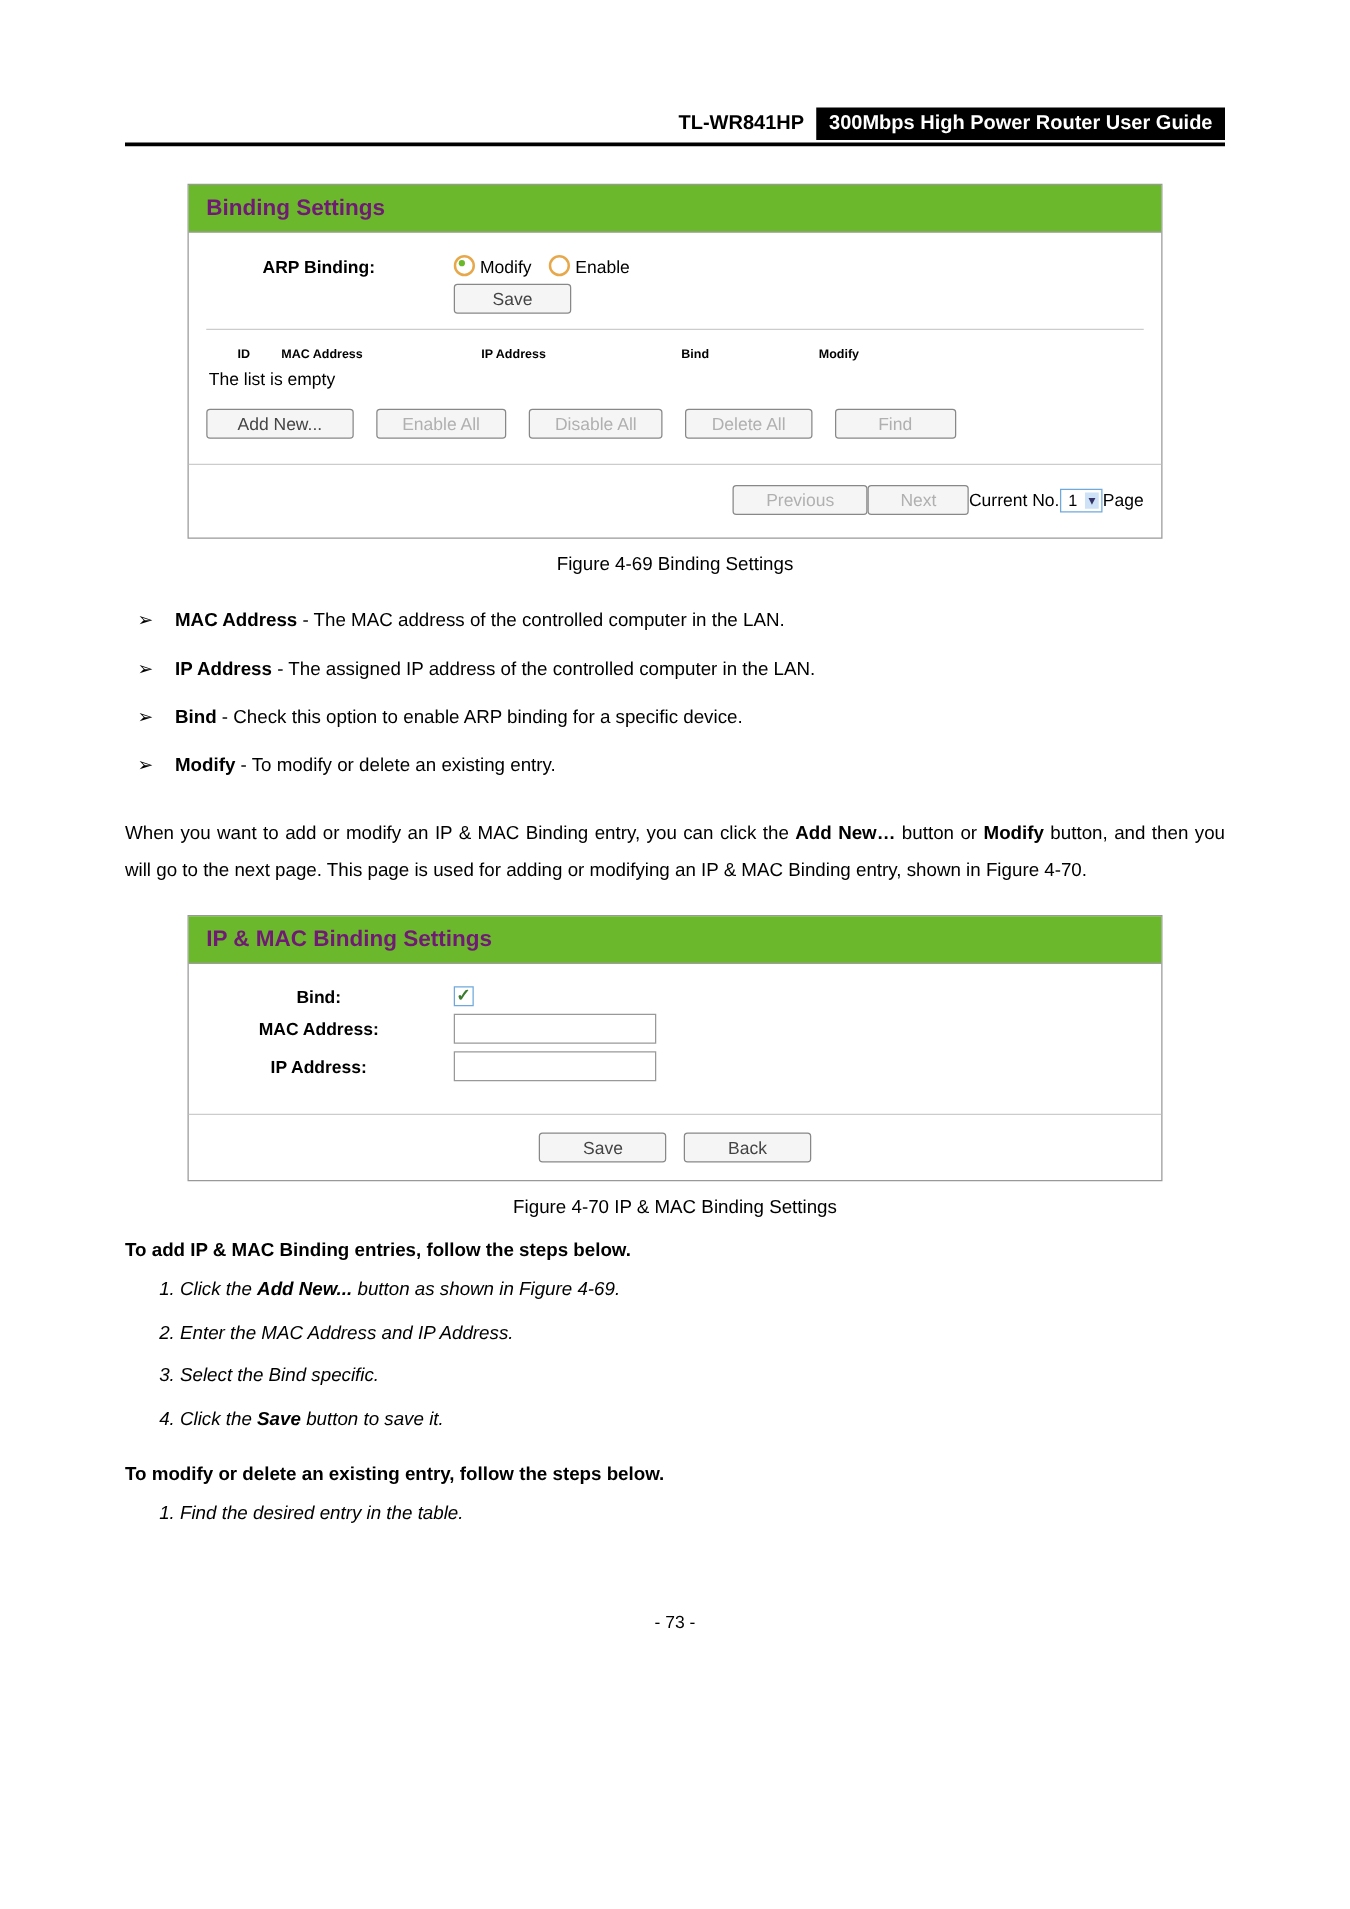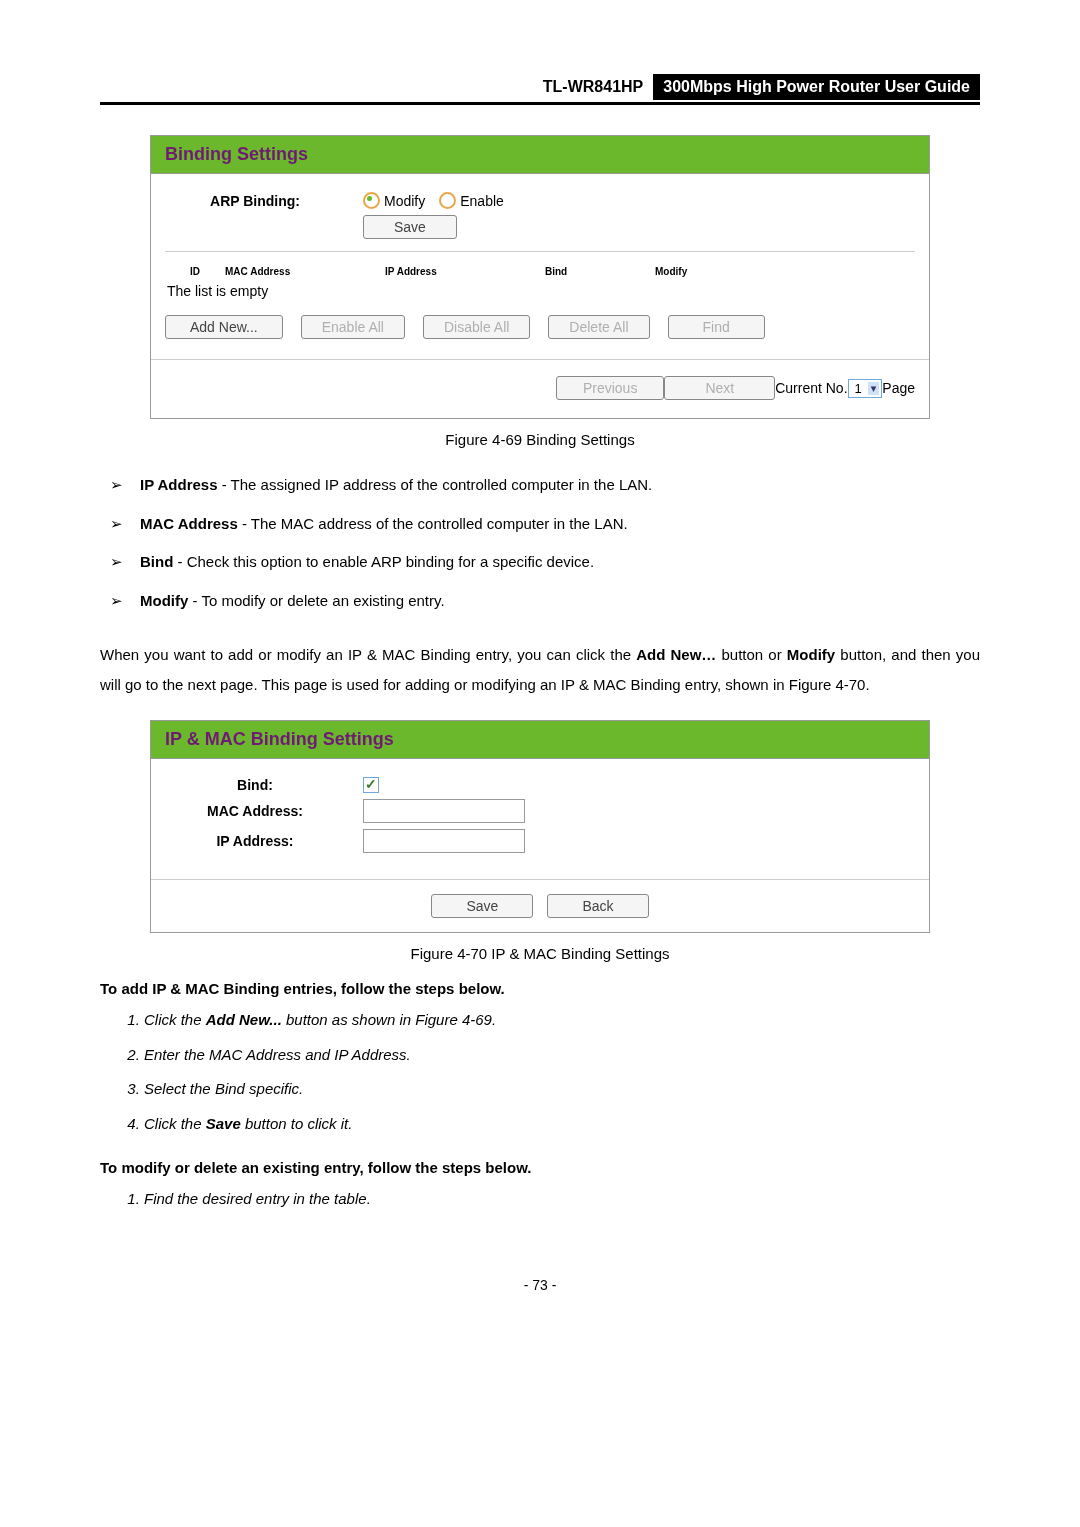--- a/index.html
+++ b/index.html
@@ -5,21 +5,21 @@
   body {
     margin: 0;
     padding: 0;
     background: #fff;
     font-family: Arial, sans-serif;
     font-size: 15px;
     color: #000;
   }
   .page {
     width: 1080px;
-    margin: 4px auto;
+    margin: 16px auto;
     padding: 70px 100px 40px 100px;
     box-sizing: border-box;
   }
   .header-bar {
     border-bottom: 3px solid #000;
     padding-bottom: 2px;
     margin-bottom: 30px;
     text-align: right;
   }
   .header-inner {
@@ -212,39 +212,39 @@
         <button class="btn" style="padding:3px 24px;">Add New...</button>
         <button class="btn btn-disabled">Enable All</button>
         <button class="btn btn-disabled">Disable All</button>
         <button class="btn btn-disabled">Delete All</button>
         <button class="btn btn-disabled" style="padding:3px 34px;">Find</button>
       </div>
     </div>
     <div class="panel-footer">
       <div class="footer-inner">
         <button class="btn btn-disabled" style="padding:3px 26px;">Previous</button>
-        <button class="btn btn-disabled" style="padding:3px 40px;">Next</button>
+        <button class="btn btn-disabled" style="padding:3px 25px;">Next</button>
         <span>Current No.</span>
         <span class="page-select">
           <span style="padding:0 4px;">1</span>
           <span class="page-select-arrow">▾</span>
         </span>
         <span>Page</span>
       </div>
     </div>
   </div>
 
   <div class="caption">Figure 4-69 Binding Settings</div>
 
   <ul class="bullet-list">
     <li>
-      <span class="desc-term">IP Address</span><span> - The assigned IP address of the controlled computer in the LAN.</span>
+      <span class="desc-term">MAC Address</span><span> - The MAC address of the controlled computer in the LAN.</span>
     </li>
     <li>
-      <span class="desc-term">MAC Address</span><span> - The MAC address of the controlled computer in the LAN.</span>
+      <span class="desc-term">IP Address</span><span> - The assigned IP address of the controlled computer in the LAN.</span>
     </li>
     <li>
       <span class="desc-term">Bind</span><span> - Check this option to enable ARP binding for a specific device.</span>
     </li>
     <li>
       <span class="desc-term">Modify</span><span> - To modify or delete an existing entry.</span>
     </li>
   </ul>
 
   <p class="para">
@@ -281,21 +281,21 @@
     </div>
   </div>
 
   <div class="caption">Figure 4-70 IP &amp; MAC Binding Settings</div>
 
   <div class="section-bold">To add IP &amp; MAC Binding entries, follow the steps below.</div>
   <ol class="ol-steps">
     <li><span>Click the </span><span class="bold">Add New...</span><span> button as shown in Figure 4-69.</span></li>
     <li>Enter the MAC Address and IP Address.</li>
     <li>Select the Bind specific.</li>
-    <li><span>Click the </span><span class="bold">Save</span><span> button to click it.</span></li>
+    <li><span>Click the </span><span class="bold">Save</span><span> button to save it.</span></li>
   </ol>
 
   <div class="section-bold">To modify or delete an existing entry, follow the steps below.</div>
   <ol class="ol-steps">
     <li>Find the desired entry in the table.</li>
   </ol>
 
   <div class="footer-page">- 73 -</div>
 </div>
 

